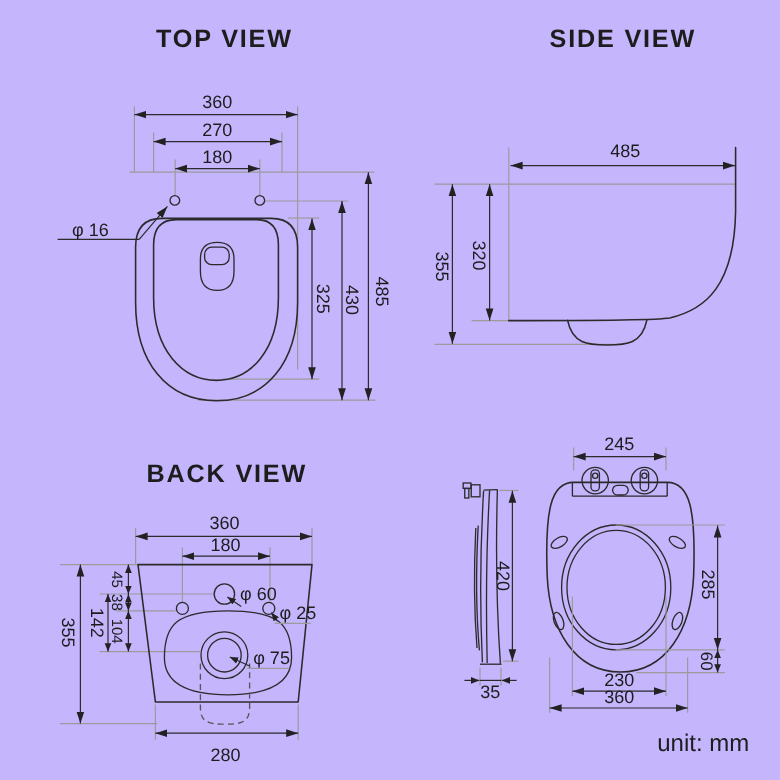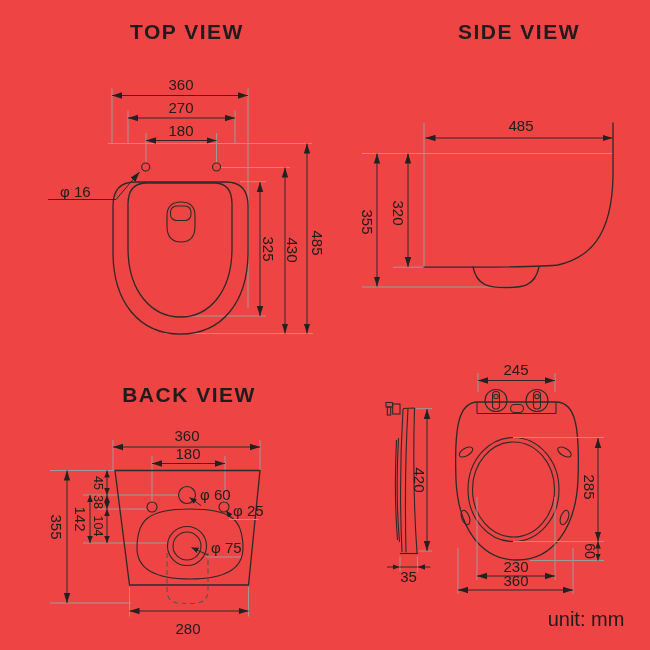--- a/index.html
+++ b/index.html
@@ -1,16 +1,16 @@
 <!DOCTYPE html>
 <html><head>
 <meta charset="utf-8">
 <style>
   html,body{margin:0;padding:0;background:#ffffff;}
-  .stage{width:650px;height:650px;background:#ef4444;position:relative;font-family:"Liberation Sans",sans-serif;}
+  .stage{width:650px;height:650px;background:#c4b5fd;position:relative;font-family:"Liberation Sans",sans-serif;}
   svg{display:block;}
   
   .ln{stroke:#2b2b2b;stroke-width:1.3;fill:none;stroke-linejoin:round;stroke-linecap:round;}
   .ln2{stroke:#2b2b2b;stroke-width:1.1;fill:none;}
   
   .ref{stroke:#9b9b9b;stroke-width:1;fill:none;}
   
   .dim{stroke:#2b2b2b;stroke-width:1;fill:none;}
   .dsh{stroke:#555;stroke-width:1.1;fill:none;stroke-dasharray:5 3.5;}
   text{fill:#1d1d1d;font-family:"Liberation Sans",sans-serif;}

